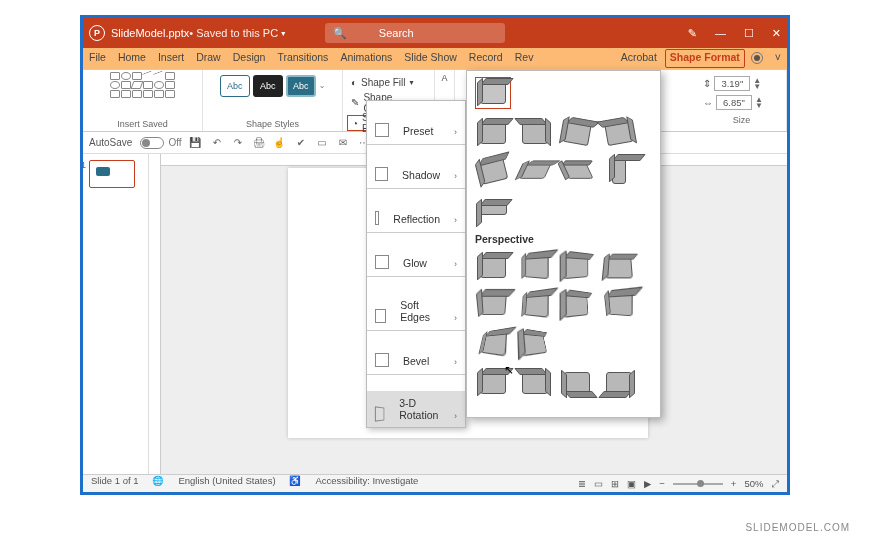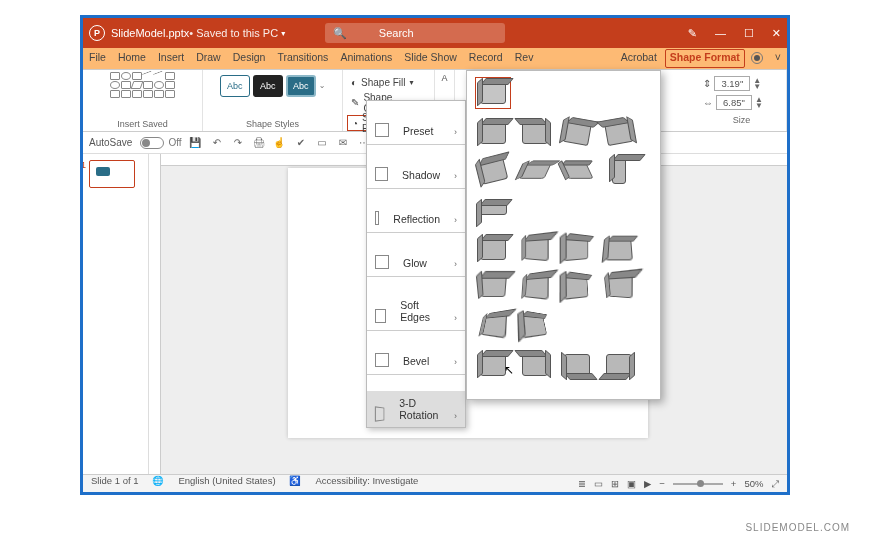--- a/index.html
+++ b/index.html
@@ -305,20 +305,21 @@
       <div class="thumb3d">
           <div class="cube" style="transform:skewX(25deg) scaleY(.7)"></div>
         </div>
       <div class="thumb3d">
           <div class="cube" style="width:14px;height:26px"></div>
         </div>
       <div class="thumb3d">
           <div class="cube" style="width:28px;height:12px"></div>
         </div>
     </div>
+    <div class="sec-title">Perspective</div>
     <div class="opt-grid">
       <div class="thumb3d">
           <div class="cube"></div>
         </div>
       <div class="thumb3d">
           <div class="cube" style="transform:perspective(40px) rotateY(-18deg)"></div>
         </div>
       <div class="thumb3d">
           <div class="cube" style="transform:perspective(40px) rotateY(18deg)"></div>
         </div>

